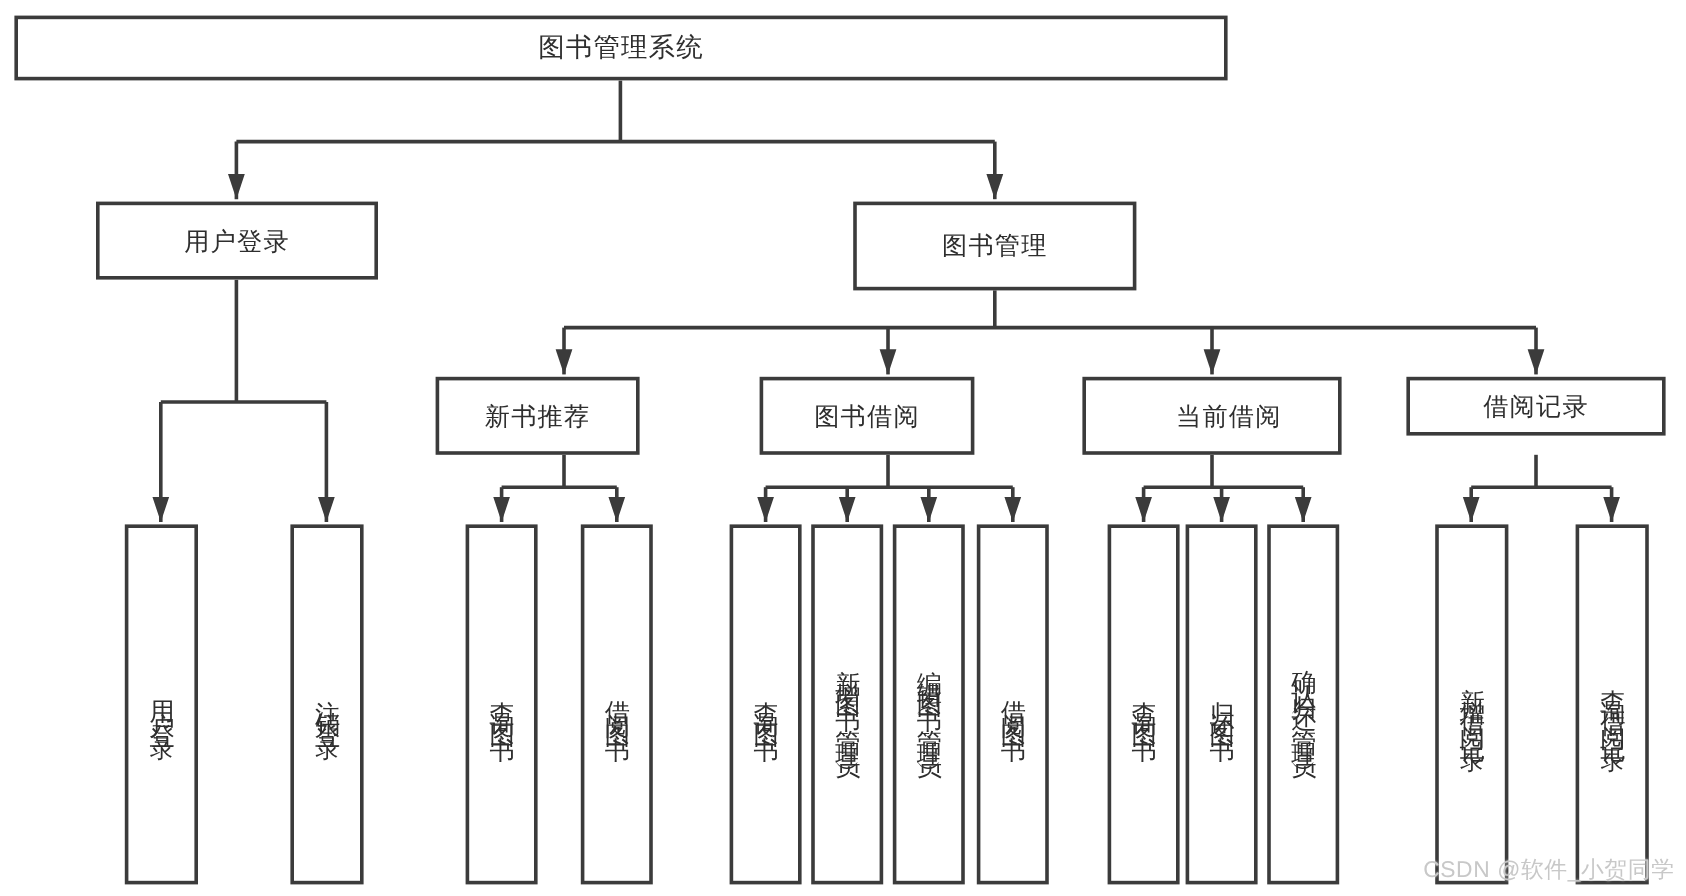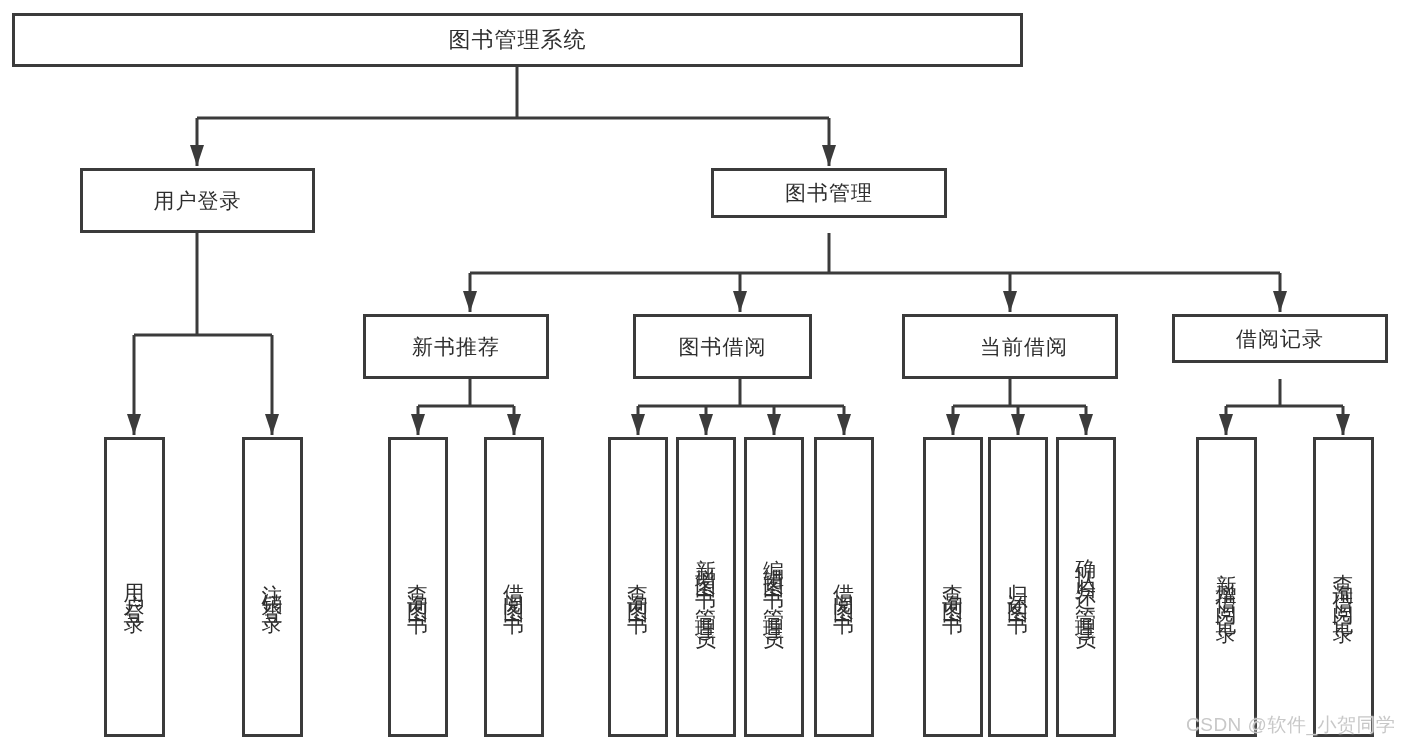--- a/index.html
+++ b/index.html
@@ -111,25 +111,25 @@
     <line x1="1343" y1="406" x2="1343" y2="435" marker-end="url(#arrow)"></line>
   </svg>
 
   <div class="hbox rootbox" style="left:12px;top:13px;width:1011px;height:54px;">
     <span>图书管理系统</span>
   </div>
 
   <div class="hbox" style="left:80px;top:168px;width:235px;height:65px;">
     <span>用户登录</span>
   </div>
-  <div class="hbox" style="left:711px;top:168px;width:236px;height:50px;">
+  <div class="hbox" style="left:711px;top:168px;width:236px;height:74px;">
     <span>图书管理</span>
   </div>
 
-  <div class="hbox" style="left:363px;top:314px;width:186px;height:65px;">
+  <div class="hbox" style="left:363px;top:314px;width:170px;height:65px;">
     <span>新书推荐</span>
   </div>
   <div class="hbox" style="left:633px;top:314px;width:179px;height:65px;">
     <span>图书借阅</span>
   </div>
   <div class="hbox" style="left:902px;top:314px;width:216px;height:65px;padding-left:28px;">
     <span>当前借阅</span>
   </div>
   <div class="hbox" style="left:1172px;top:314px;width:216px;height:49px;">
     <span>借阅记录</span>

